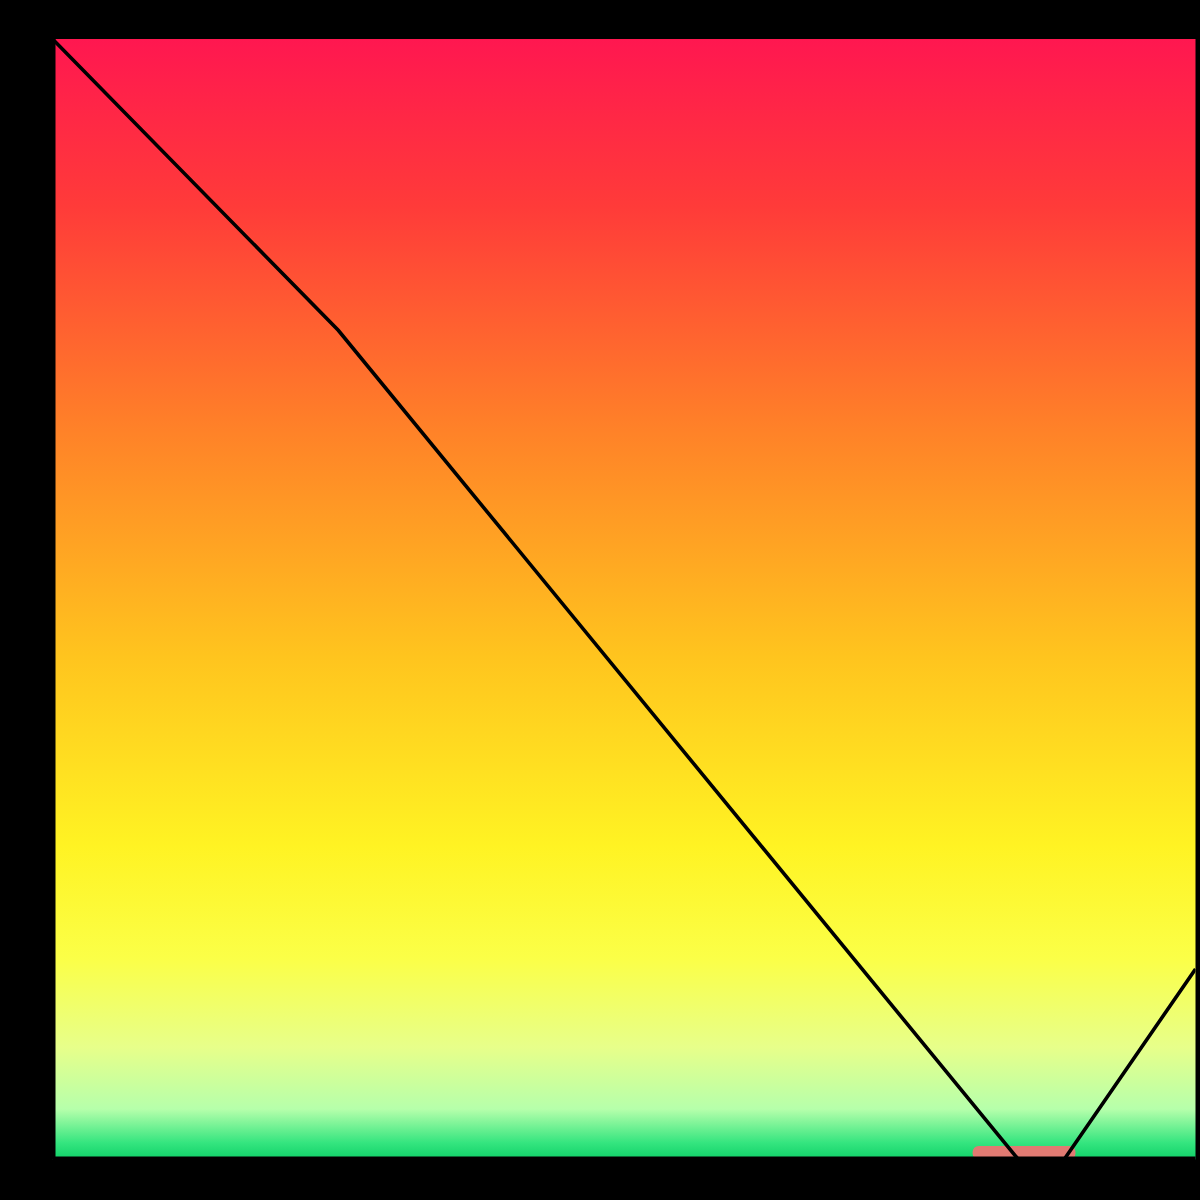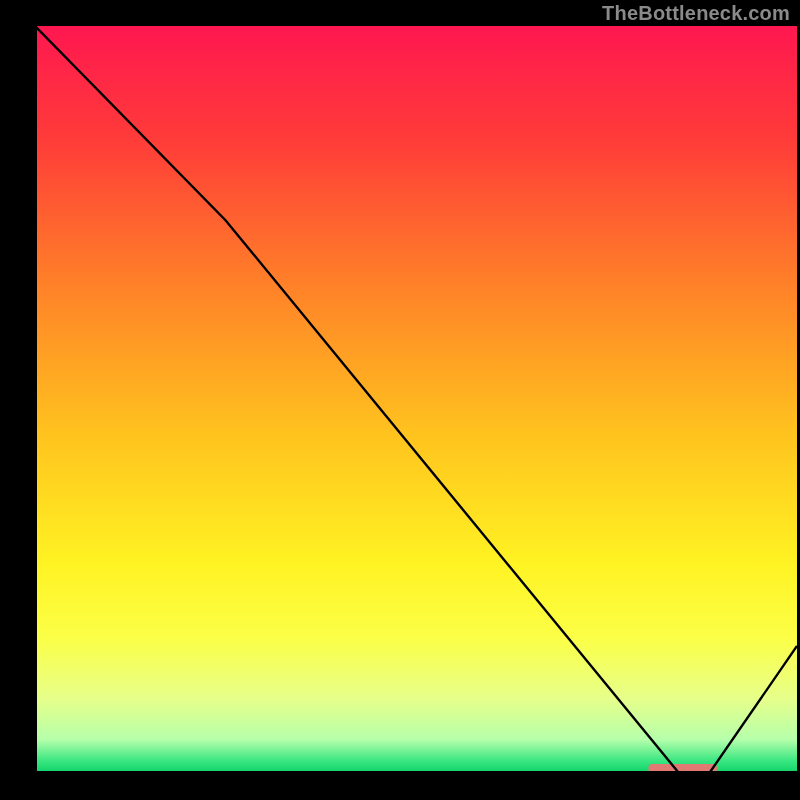--- a/index.html
+++ b/index.html
@@ -59,14 +59,13 @@
 
     <g id="plot-content" clip-path="url(#plot-clip)">
       <rect id="marker-rect" rx="4" ry="4" fill="#e17a72" x="648.4100000000001" width="68.57999999999993" y="764.018" height="9"></rect>
       <path id="curve-path" fill="none" stroke="#000000" stroke-width="2.4" d="M 35.0 26.0 L 225.5 220.2 L 678.9 773.0 L 709.4 773.0 L 797.0 646.0"></path>
     </g>
 
     <path id="axis-l" stroke="#000" stroke-width="4" d="M 35 26 L 35 773"></path>
     <path id="axis-b" stroke="#000" stroke-width="4" d="M 35 773 L 797 773"></path>
   </svg>
 
-  <div class="watermark">TheBottleneck.com</div>
 </div>
 
 </body></html>

